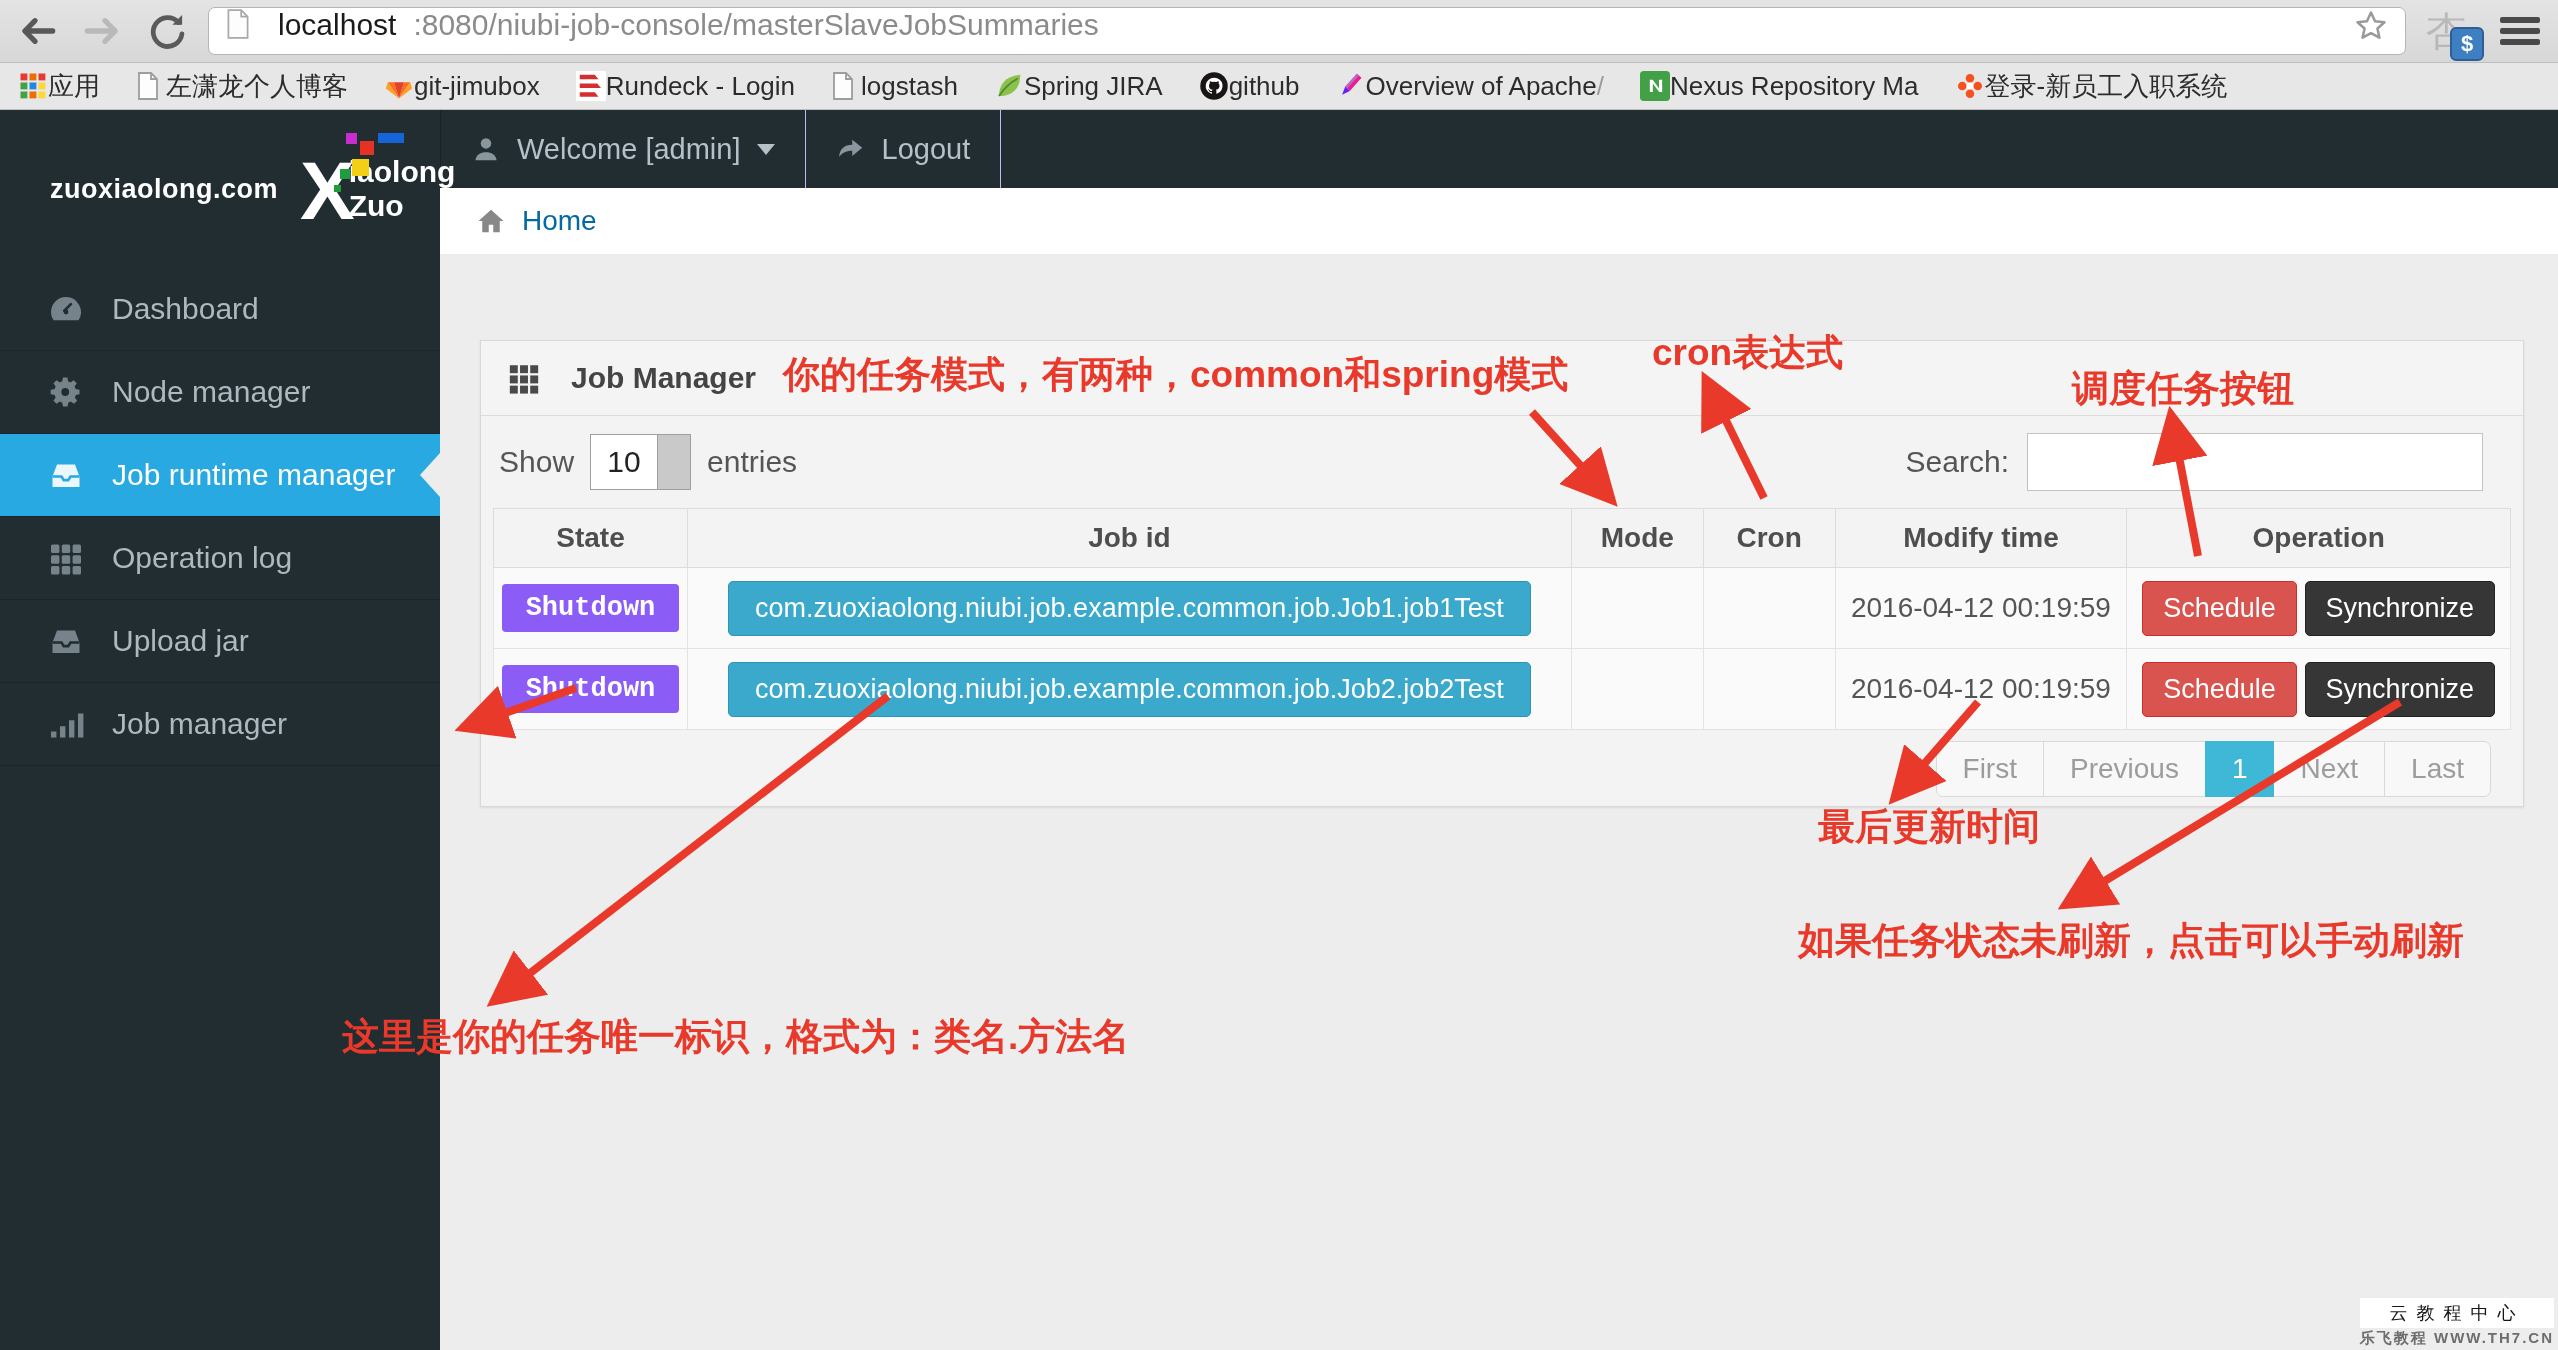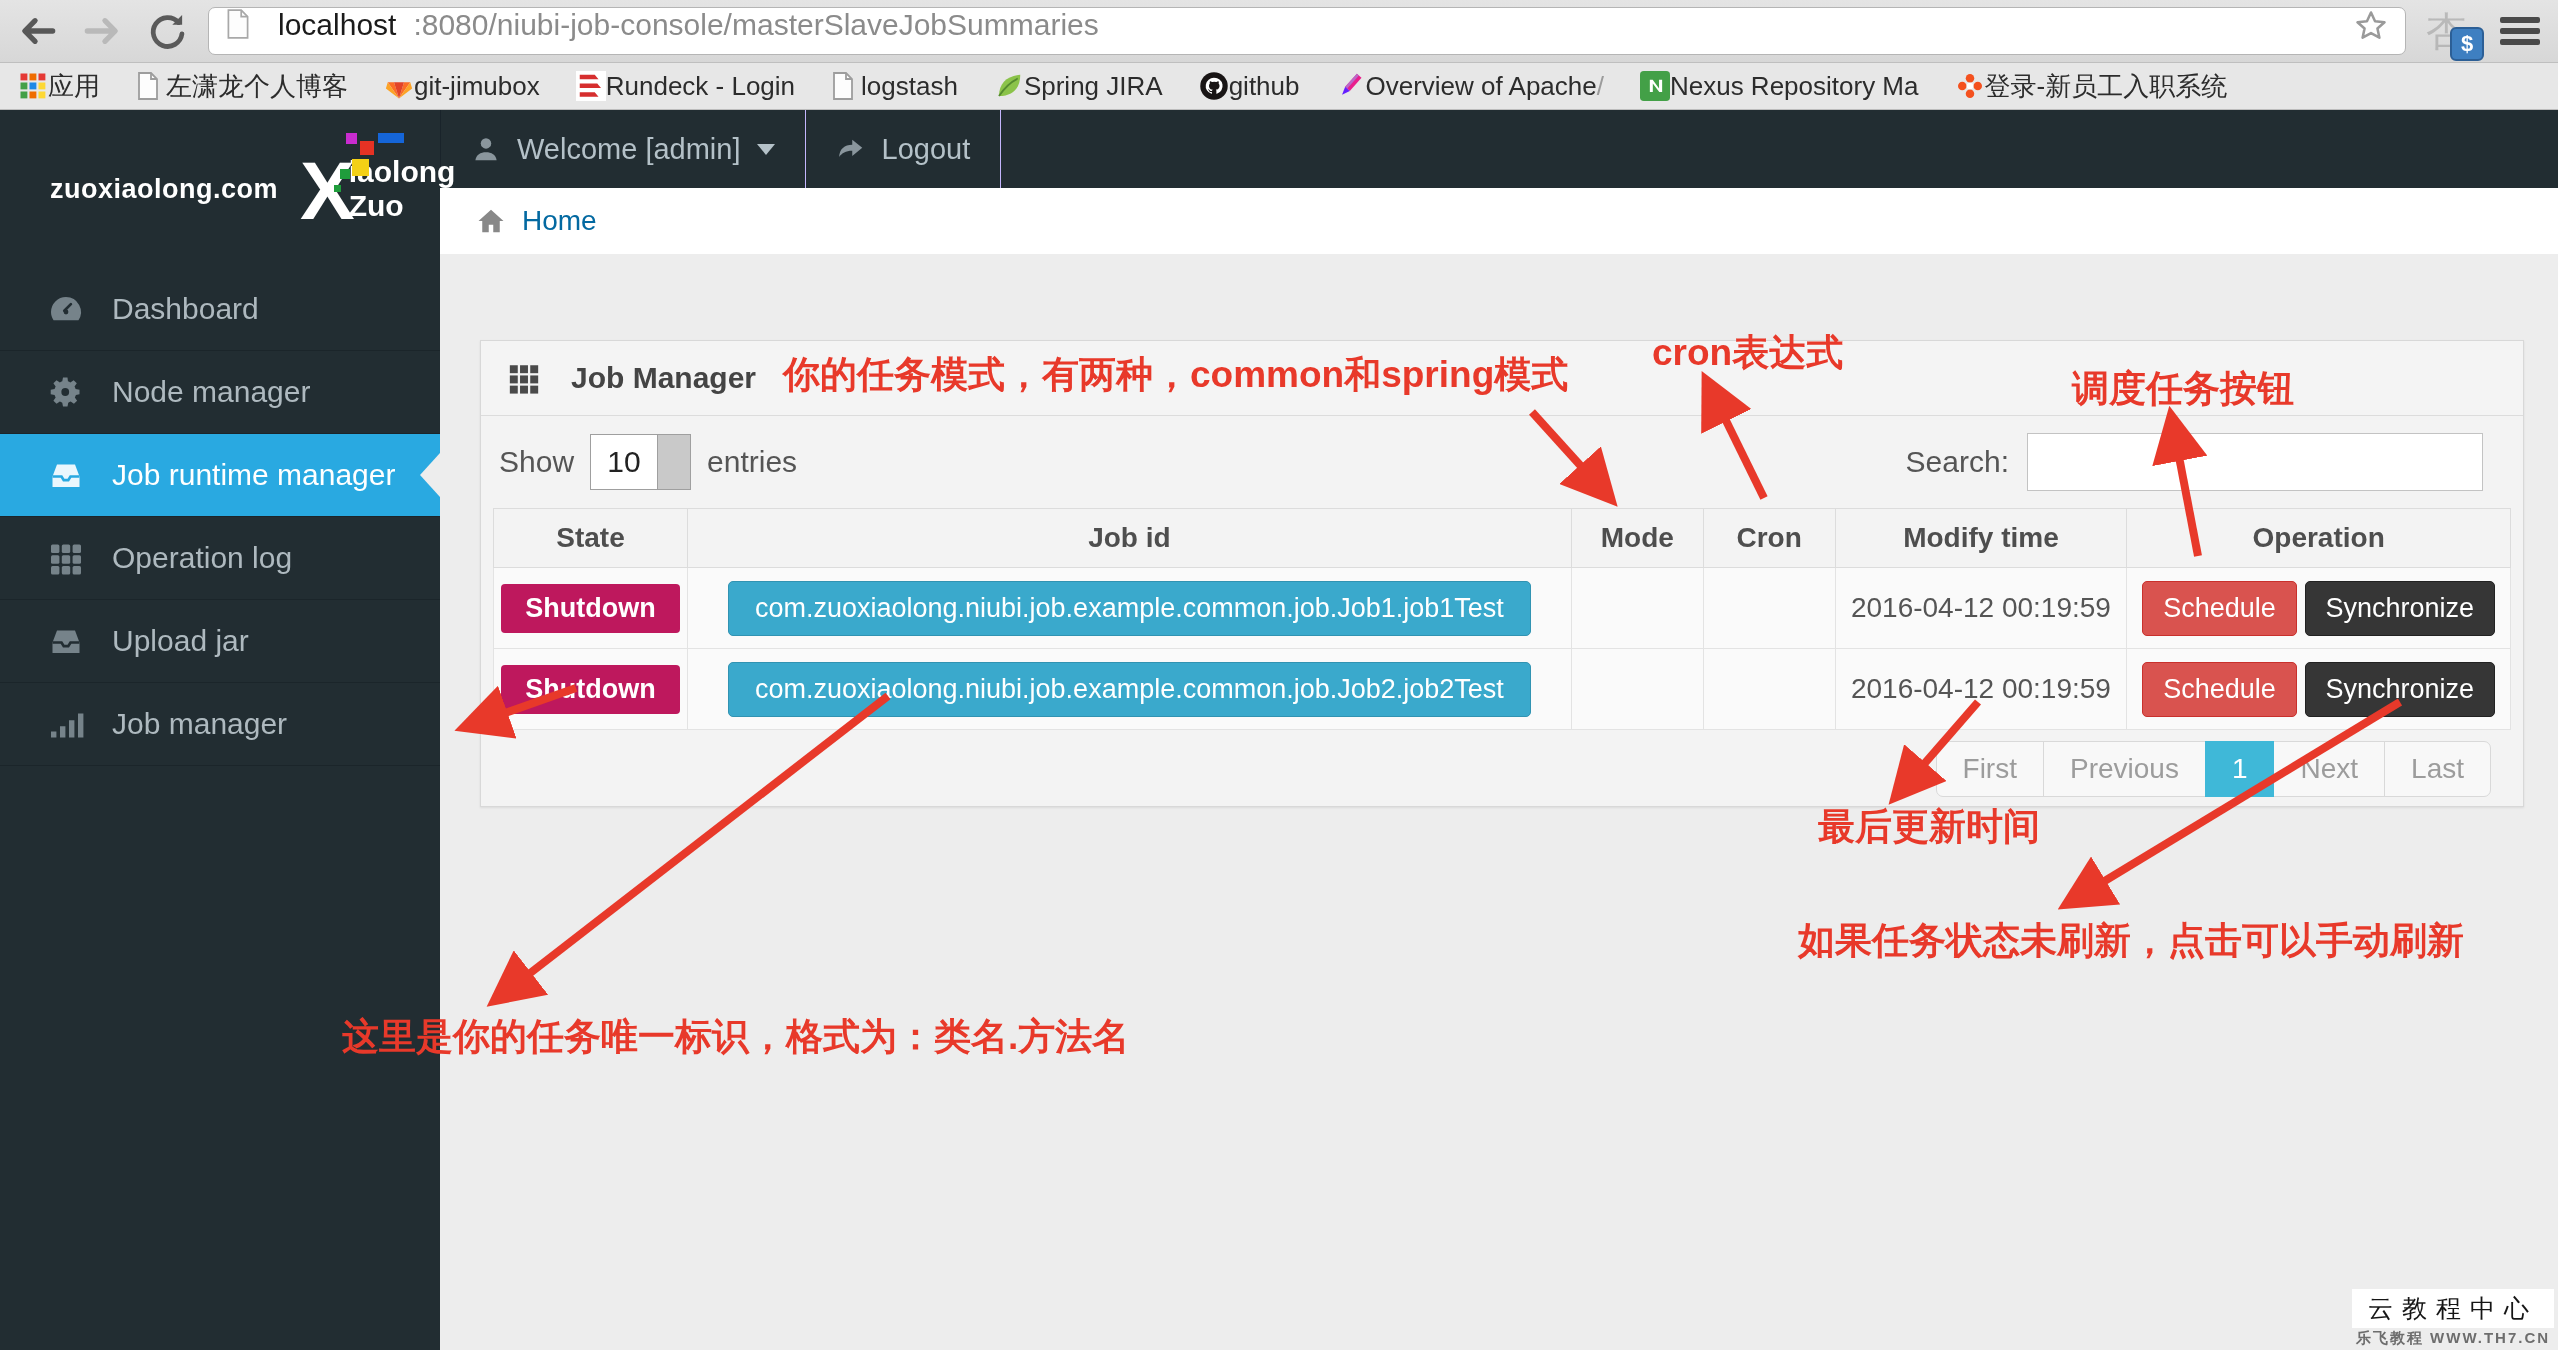--- a/index.html
+++ b/index.html
@@ -78,41 +78,41 @@
   .show-select{display:flex;align-items:stretch;height:54px;border:1px solid #9f9f9f;background:#fff;cursor:pointer;}
   .show-value{width:66px;display:flex;align-items:center;justify-content:center;font-size:30px;color:#222;}
   .show-arrow{width:32px;background:#c9c9c9;border-left:1px solid #9f9f9f;}
   .search-group{margin-left:auto;display:flex;align-items:center;gap:18px;padding-right:22px;}
   .search-input{width:430px;height:56px;border:1px solid #c3c3c3;background:#fff;font-size:28px;padding:0 12px;outline:none;}
 
   .table-wrap{padding:0 12px;}
   table.jobs{width:100%;border-collapse:collapse;background:#fafafa;font-size:28px;color:#555;}
   table.jobs th{height:56px;background:#f3f3f3;border:1px solid #dcdcdc;font-weight:bold;color:#4e4e4e;text-align:center;}
   table.jobs td{height:78px;border:1px solid #e3e3e3;text-align:center;vertical-align:middle;}
-  .badge-warn{display:inline-block;background:#be185d;color:#fff;font-weight:bold;font-size:27px;
-              padding:9px 24px;border-radius:4px;}
+  .badge-warn{display:inline-block;background:#8b5cf6;color:#fff;font-weight:bold;font-size:27px;
+              padding:9px 24px;border-radius:4px;font-family:Liberation Mono, monospace;}
   .btn{display:inline-block;border-radius:5px;color:#fff;font-size:27px;padding:11px 20px;border:1px solid transparent;cursor:pointer;}
   .btn-jobid{background:#3aa9cc;border-color:#3193b2;padding:11px 26px;}
   .btn-danger{background:#d9534f;border-color:#c9302c;}
   .btn-dark{background:#363636;border-color:#222;}
   .panel-footer{height:76px;position:relative;}
   .pagination{position:absolute;right:32px;top:11px;display:flex;}
   .pg-item{padding:0 26px;height:54px;display:flex;align-items:center;border:1px solid #d9d9d9;
            background:#f8f8f8;color:#9c9c9c;font-size:28px;margin-left:-1px;cursor:pointer;}
   .pg-item:first-child{border-radius:7px 0 0 7px;margin-left:0;}
   .pg-item:last-child{border-radius:0 7px 7px 0;}
   .pg-item.active{background:#3fb8d8;border-color:#3fb8d8;color:#fff;z-index:1;}
 
   
   .ann{position:absolute;color:#e8392a;font-size:37px;font-weight:700;white-space:nowrap;z-index:6;}
   .arrows{position:absolute;left:0;top:0;z-index:5;pointer-events:none;}
 
   
   .watermark{position:absolute;right:4px;bottom:2px;z-index:7;text-align:center;}
-  .wm-box{background:#fff;padding:3px 16px;font-size:25px;letter-spacing:9px;color:#151515;}
+  .wm-box{background:#fff;padding:3px 16px;font-size:18px;letter-spacing:9px;color:#151515;}
   .wm-sub{font-size:15px;color:#6d6d6d;font-weight:bold;letter-spacing:2px;margin-top:1px;}
 </style>
 </head>
 <body>
 
 <div class="screen">
 
   <div class="toolbar">
     <span class="navbtn">
       <svg viewBox="0 0 30 30" width="44" height="44">

